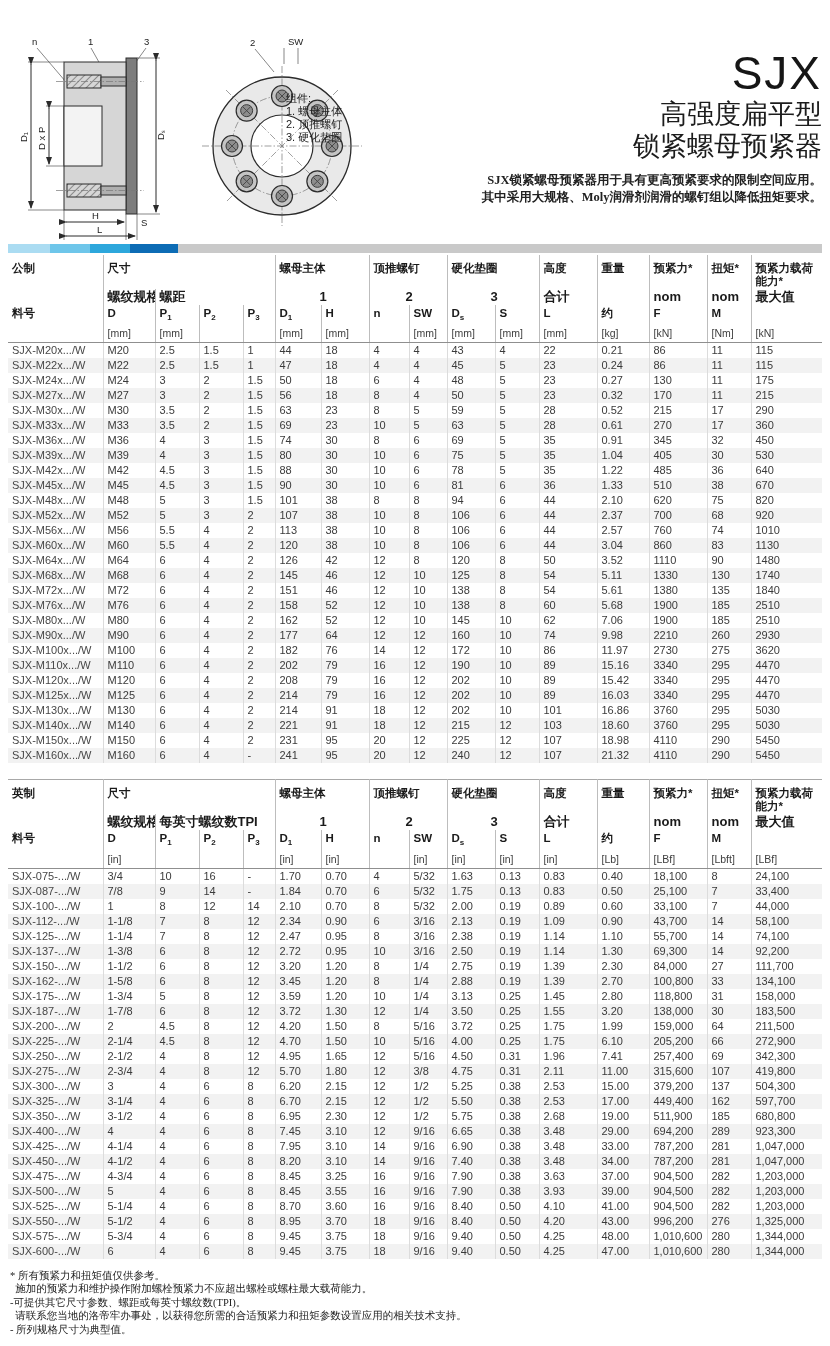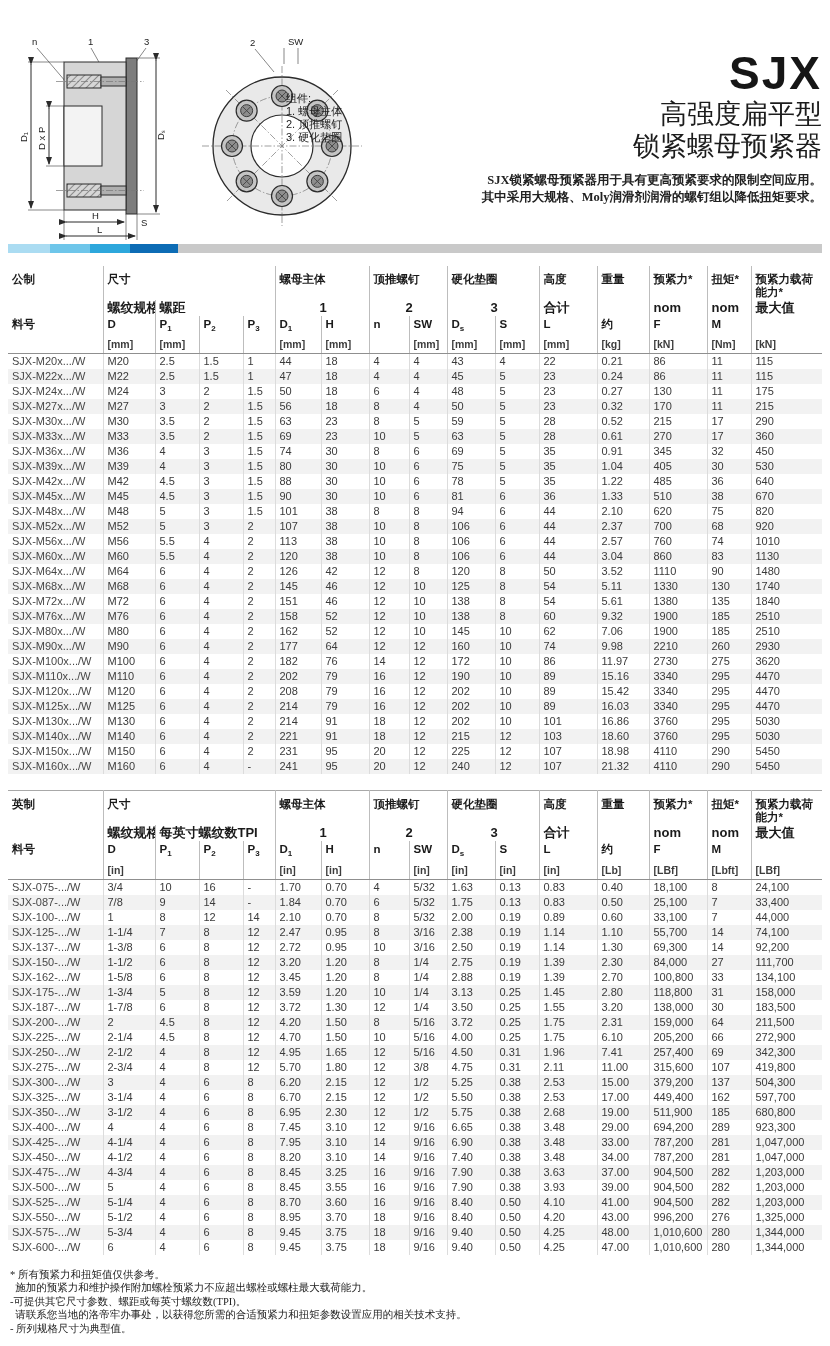--- a/index.html
+++ b/index.html
@@ -6,40 +6,40 @@
   body{width:830px;font-family:"Liberation Sans",sans-serif;color:#1a1a1a;}
   .page{position:relative;width:830px;height:1346px;overflow:hidden;background:#fff;}
 
   
   .top{position:relative;height:244px;}
   .drawing{position:absolute;}
   #sectionView{left:12px;top:34px;}
   #frontView{left:200px;top:34px;}
   .legend{position:absolute;left:286px;top:92px;font-size:11px;line-height:13px;color:#222;}
   .titleblock{position:absolute;right:8px;top:48px;text-align:right;}
-  .product{font-size:46px;line-height:50px;font-weight:700;letter-spacing:2px;color:#161616;}
+  .product{font-size:46px;line-height:50px;font-weight:400;letter-spacing:2px;color:#161616;}
   .sub{font-size:27px;line-height:32px;font-weight:300;color:#1c1c1c;}
   .desc{font-size:12.5px;line-height:17px;font-family:"Liberation Serif",serif;font-weight:bold;color:#222;}
   .desc.first{margin-top:10px;}
 
   
   .strip{height:9px;margin:0 8px;display:flex;}
   .strip .seg{height:100%;}
   .strip .fill{flex:1;}
 
   
-  table{border-collapse:collapse;table-layout:fixed;width:814px;margin:13px 8px;}
+  table{border-collapse:collapse;table-layout:fixed;width:814px;margin:2px 8px;}
   #tbl1{margin-top:16px;border-top:1px solid #a8a8a8;}
   th,td{text-align:left;white-space:nowrap;overflow:hidden;padding:1px 2px 1px 4px;}
   thead th{vertical-align:top;border-left:1px solid #bdbdbd;font-weight:bold;}
   thead th:first-child{border-left:none;}
   tr.h0 th{font-size:11.5px;padding-top:7px;line-height:13px;white-space:normal;}
   tr.h1 th{font-size:13px;line-height:14px;}
   tr.h2 th{font-size:11.5px;line-height:14px;}
-  tr.h3 th{font-weight:bold;font-size:10.5px;color:#3d3d3d;border-bottom:1px solid #8f8f8f;padding-bottom:3px;line-height:12px;}
+  tr.h3 th{font-weight:normal;font-size:10.5px;color:#3d3d3d;border-bottom:1px solid #8f8f8f;padding-bottom:3px;line-height:12px;}
   th.ctr{text-align:center;}
   sub{font-size:8px;}
   tbody td{font-size:11px;line-height:13px;height:13px;color:#3a3a3a;border-left:1px solid #dcdcdc;}
   tbody td:first-child{border-left:none;color:#474747;}
   tbody tr:nth-child(even){background:#f2f2f2;}
 
   
   .footnotes{margin:10px 0 0 10px;font-family:"Liberation Serif",serif;font-size:10.5px;line-height:13.5px;color:#222;}
 
   
@@ -580,21 +580,21 @@
           <td>6</td>
           <td>4</td>
           <td>2</td>
           <td>158</td>
           <td>52</td>
           <td>12</td>
           <td>10</td>
           <td>138</td>
           <td>8</td>
           <td>60</td>
-          <td>9.32</td>
+          <td>5.68</td>
           <td>1900</td>
           <td>185</td>
           <td>2510</td>
         </tr>
         <tr>
           <td>SJX-M80x.../W</td>
           <td>M80</td>
           <td>6</td>
           <td>4</td>
           <td>2</td>
@@ -906,20 +906,38 @@
           <td>5/32</td>
           <td>2.00</td>
           <td>0.19</td>
           <td>0.89</td>
           <td>0.60</td>
           <td>33,100</td>
           <td>7</td>
           <td>44,000</td>
         </tr>
         <tr>
+          <td>SJX-112-.../W</td>
+          <td>1-1/8</td>
+          <td>7</td>
+          <td>8</td>
+          <td>12</td>
+          <td>2.34</td>
+          <td>0.90</td>
+          <td>6</td>
+          <td>3/16</td>
+          <td>2.13</td>
+          <td>0.19</td>
+          <td>1.09</td>
+          <td>0.90</td>
+          <td>43,700</td>
+          <td>14</td>
+          <td>58,100</td>
+        </tr>
+        <tr>
           <td>SJX-125-.../W</td>
           <td>1-1/4</td>
           <td>7</td>
           <td>8</td>
           <td>12</td>
           <td>2.47</td>
           <td>0.95</td>
           <td>8</td>
           <td>3/16</td>
           <td>2.38</td>
@@ -1026,21 +1044,21 @@
           <td>4.5</td>
           <td>8</td>
           <td>12</td>
           <td>4.20</td>
           <td>1.50</td>
           <td>8</td>
           <td>5/16</td>
           <td>3.72</td>
           <td>0.25</td>
           <td>1.75</td>
-          <td>2.31</td>
+          <td>1.99</td>
           <td>159,000</td>
           <td>64</td>
           <td>211,500</td>
         </tr>
         <tr>
           <td>SJX-225-.../W</td>
           <td>2-1/4</td>
           <td>4.5</td>
           <td>8</td>
           <td>12</td>

